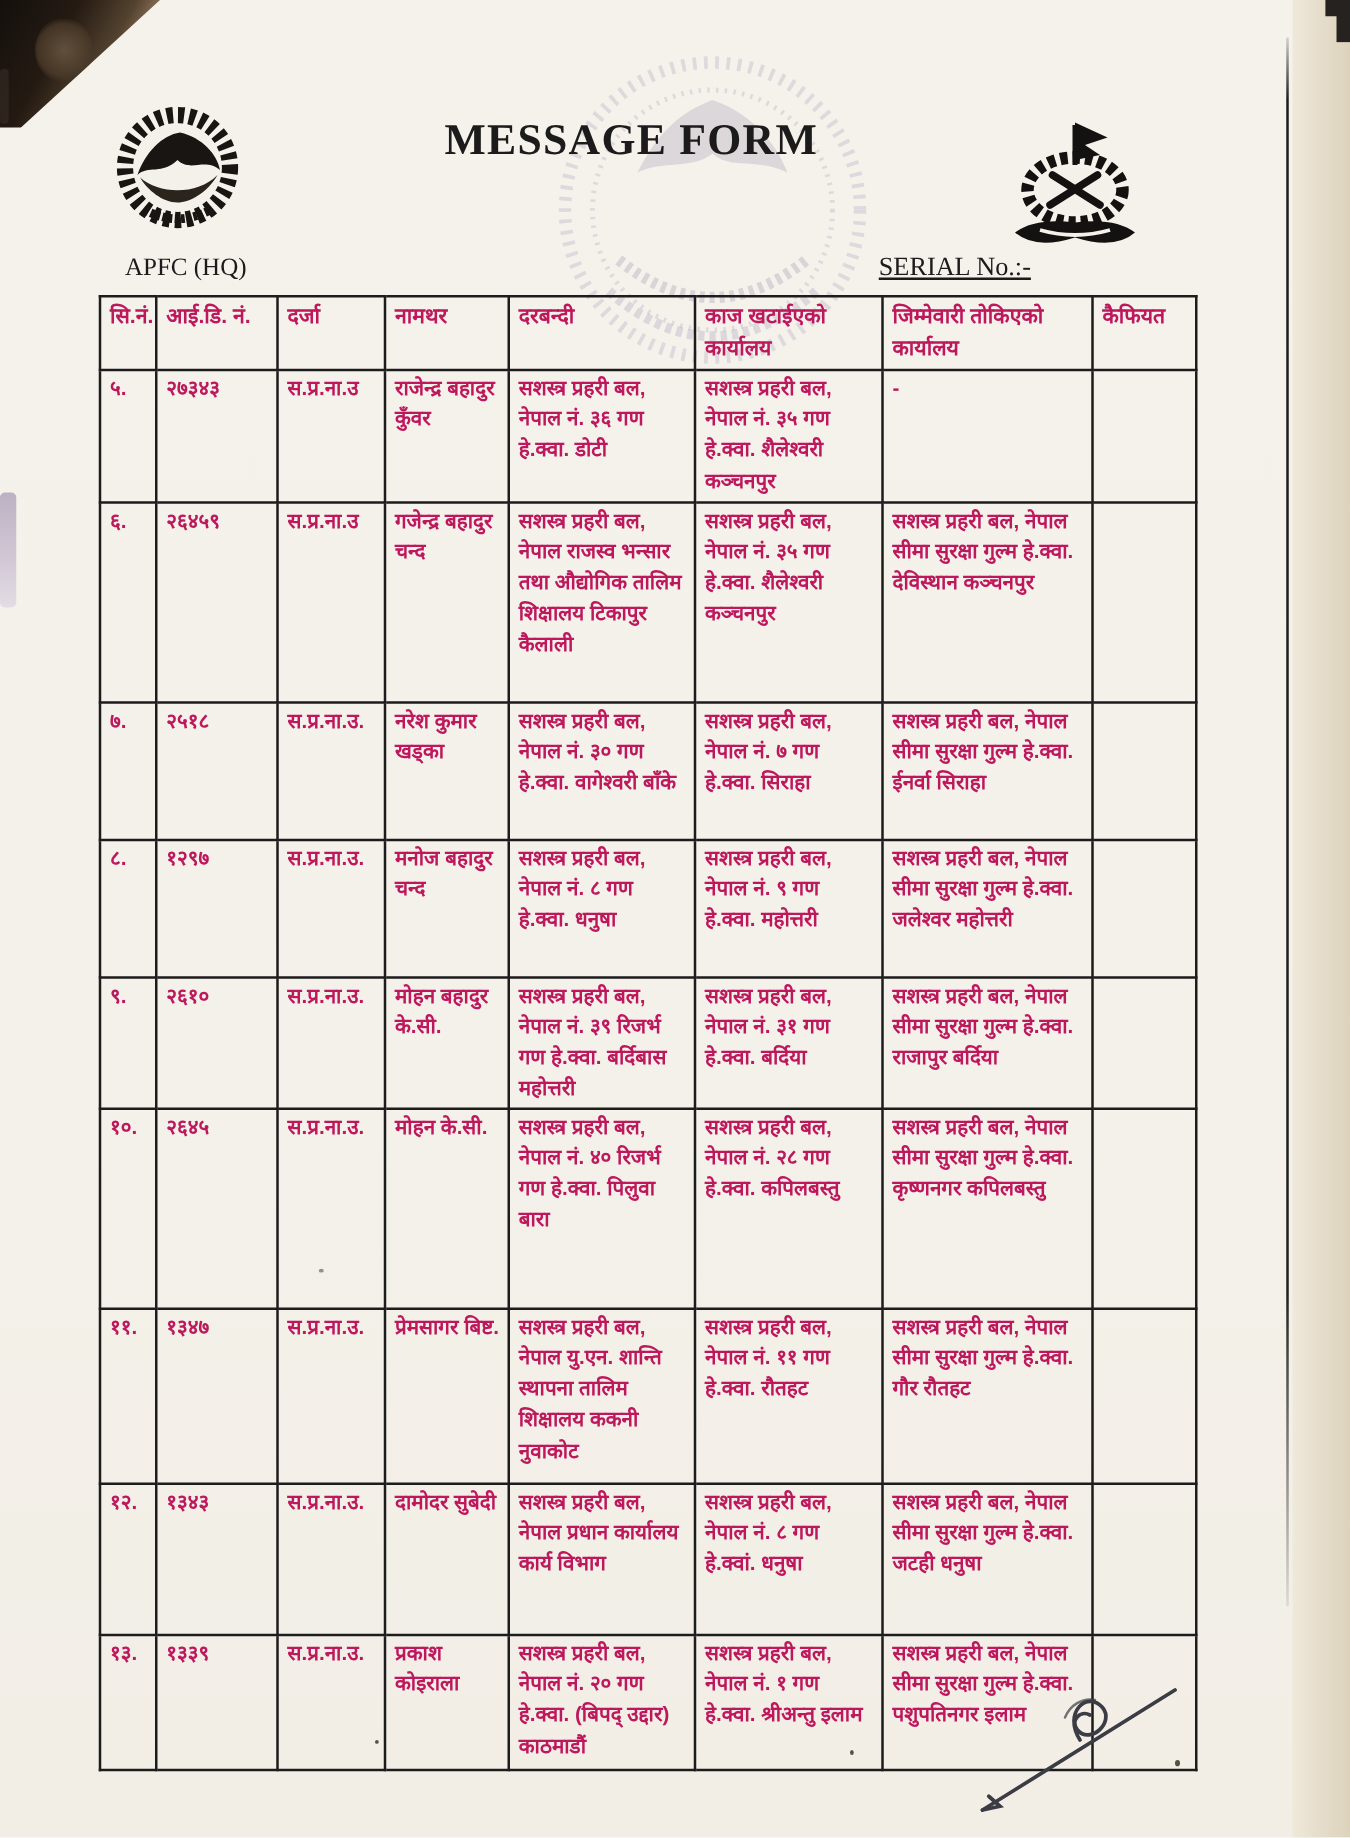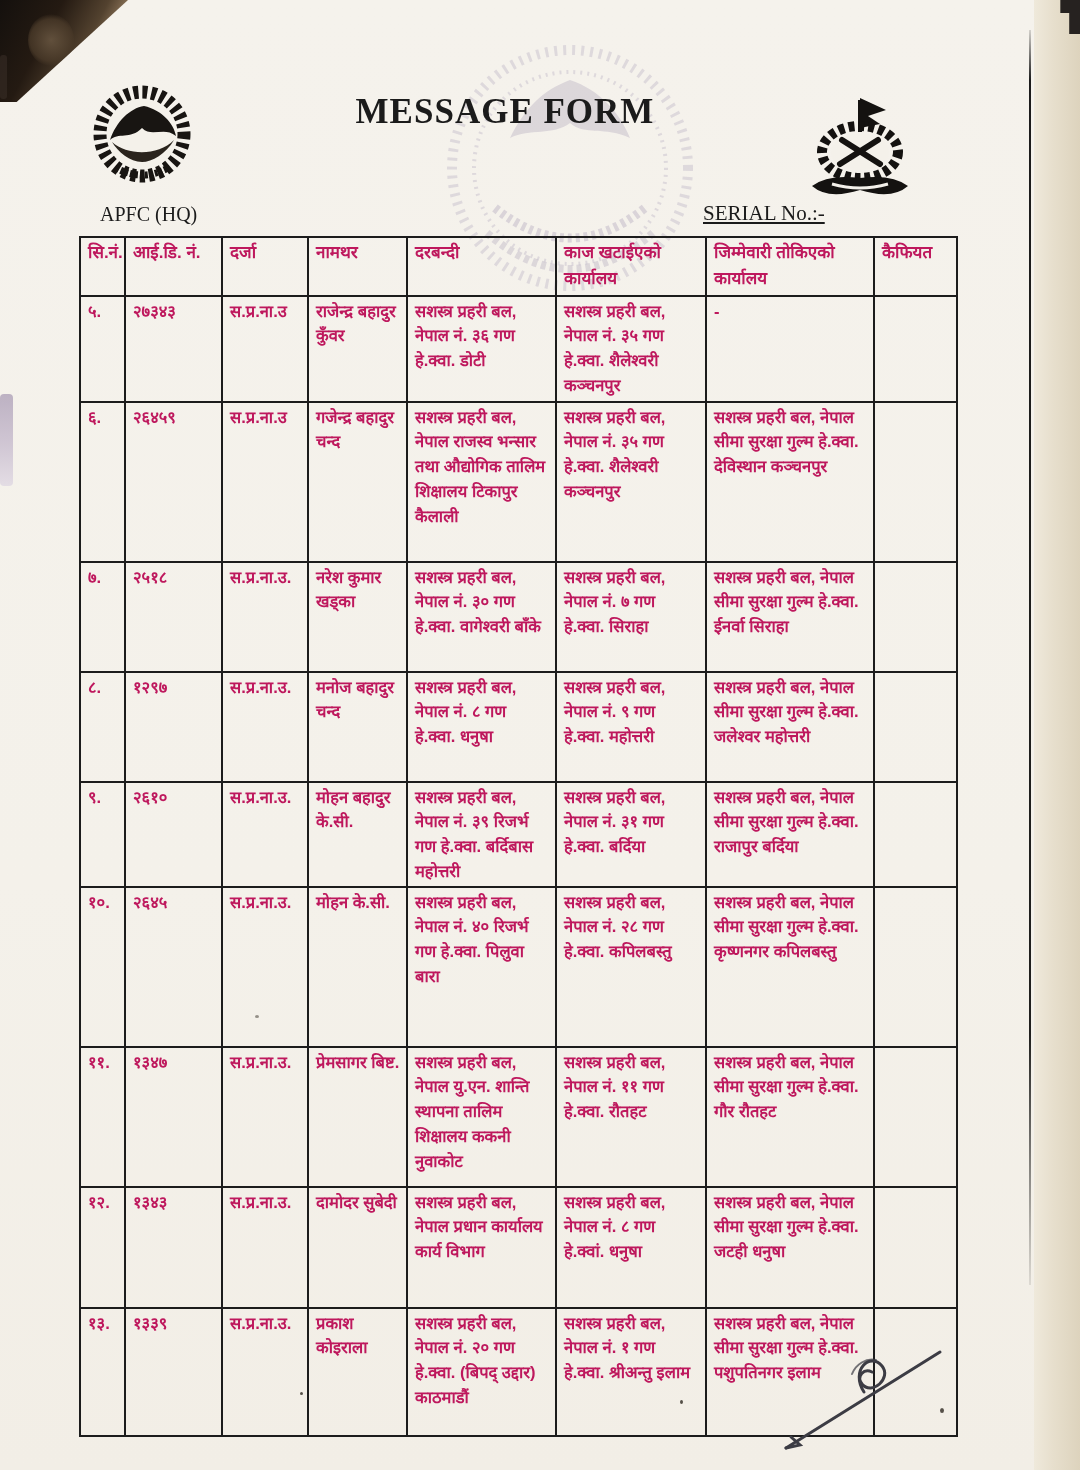--- a/index.html
+++ b/index.html
@@ -61,21 +61,21 @@
   table.msg th{font-weight:700;font-size:17px;line-height:1.55;}
   thead tr{height:56px;}
   tbody tr:nth-child(1){height:106px;}
   tbody tr:nth-child(2){height:160px;}
   tbody tr:nth-child(3){height:110px;}
   tbody tr:nth-child(4){height:110px;}
   tbody tr:nth-child(5){height:105px;}
   tbody tr:nth-child(6){height:160px;}
   tbody tr:nth-child(7){height:140px;}
   tbody tr:nth-child(8){height:121px;}
-  tbody tr:nth-child(9){height:128px;}
+  tbody tr:nth-child(9){height:108px;}
   td.c-center{text-align:center;}
   td.c-sn{text-align:left;padding-left:9px;}
   td.c-dash{text-align:center;}
   
   .signature{position:absolute;left:768px;top:1330px;width:210px;height:140px;}
 </style>
 </head>
 <body>
 
 <div class="scan-strip-right"></div>

